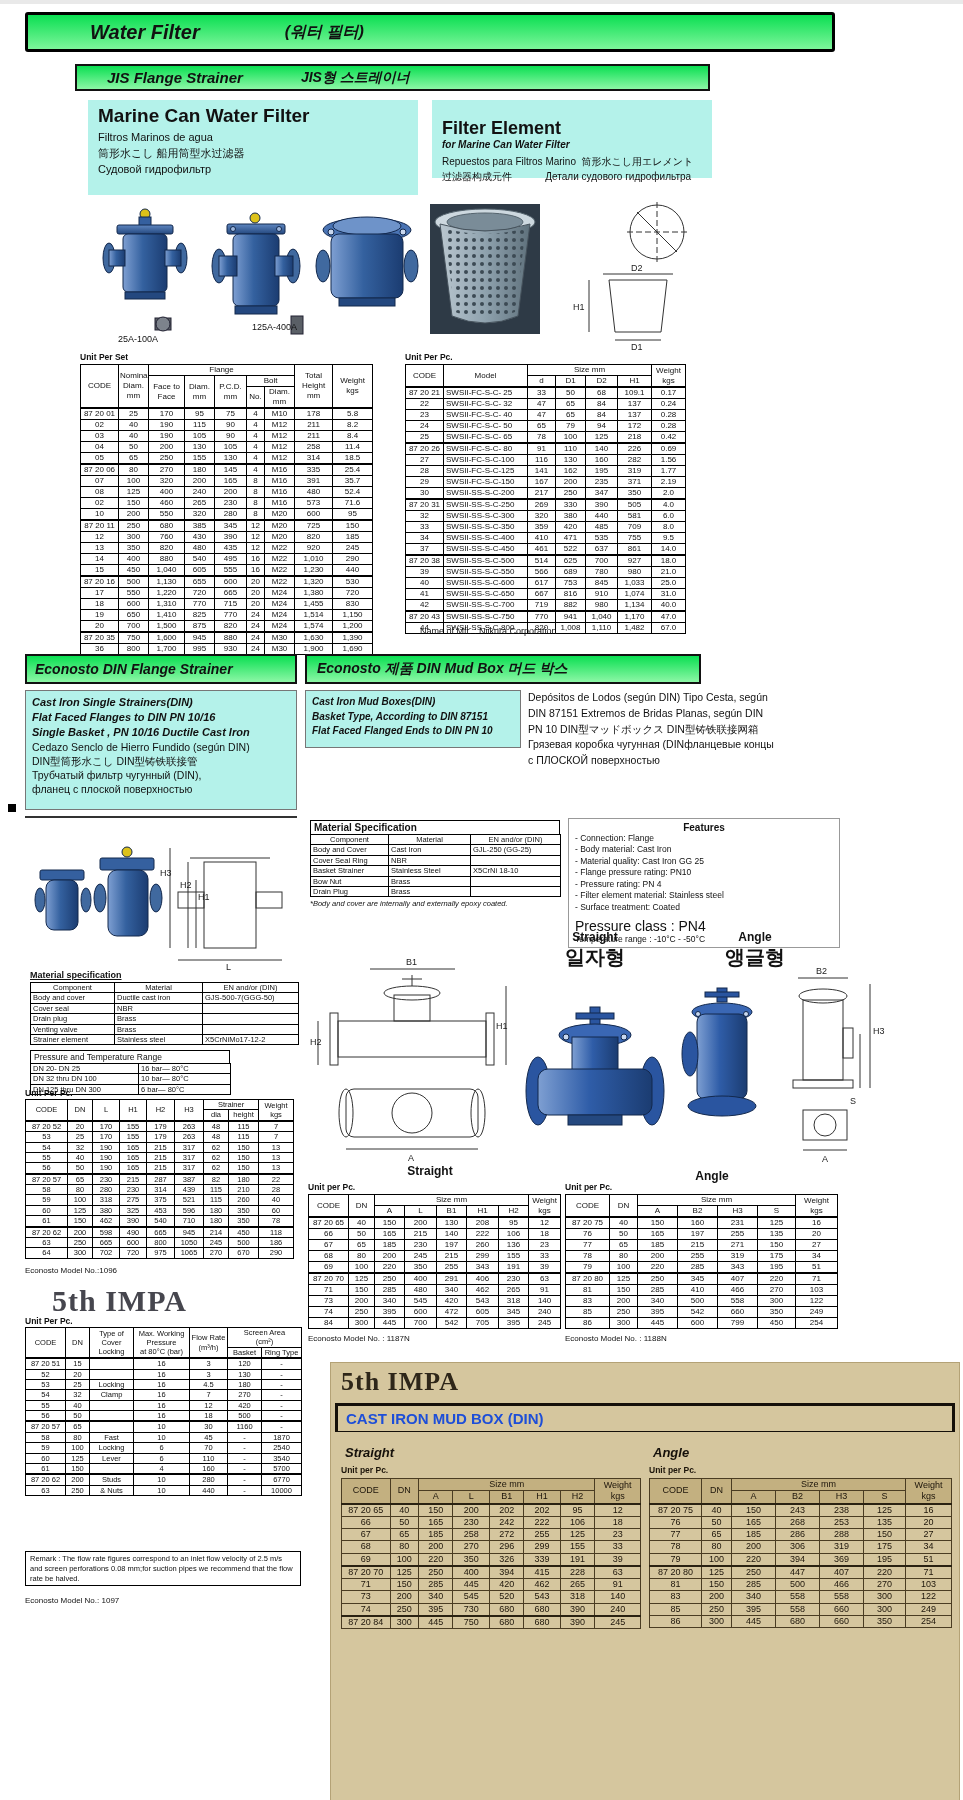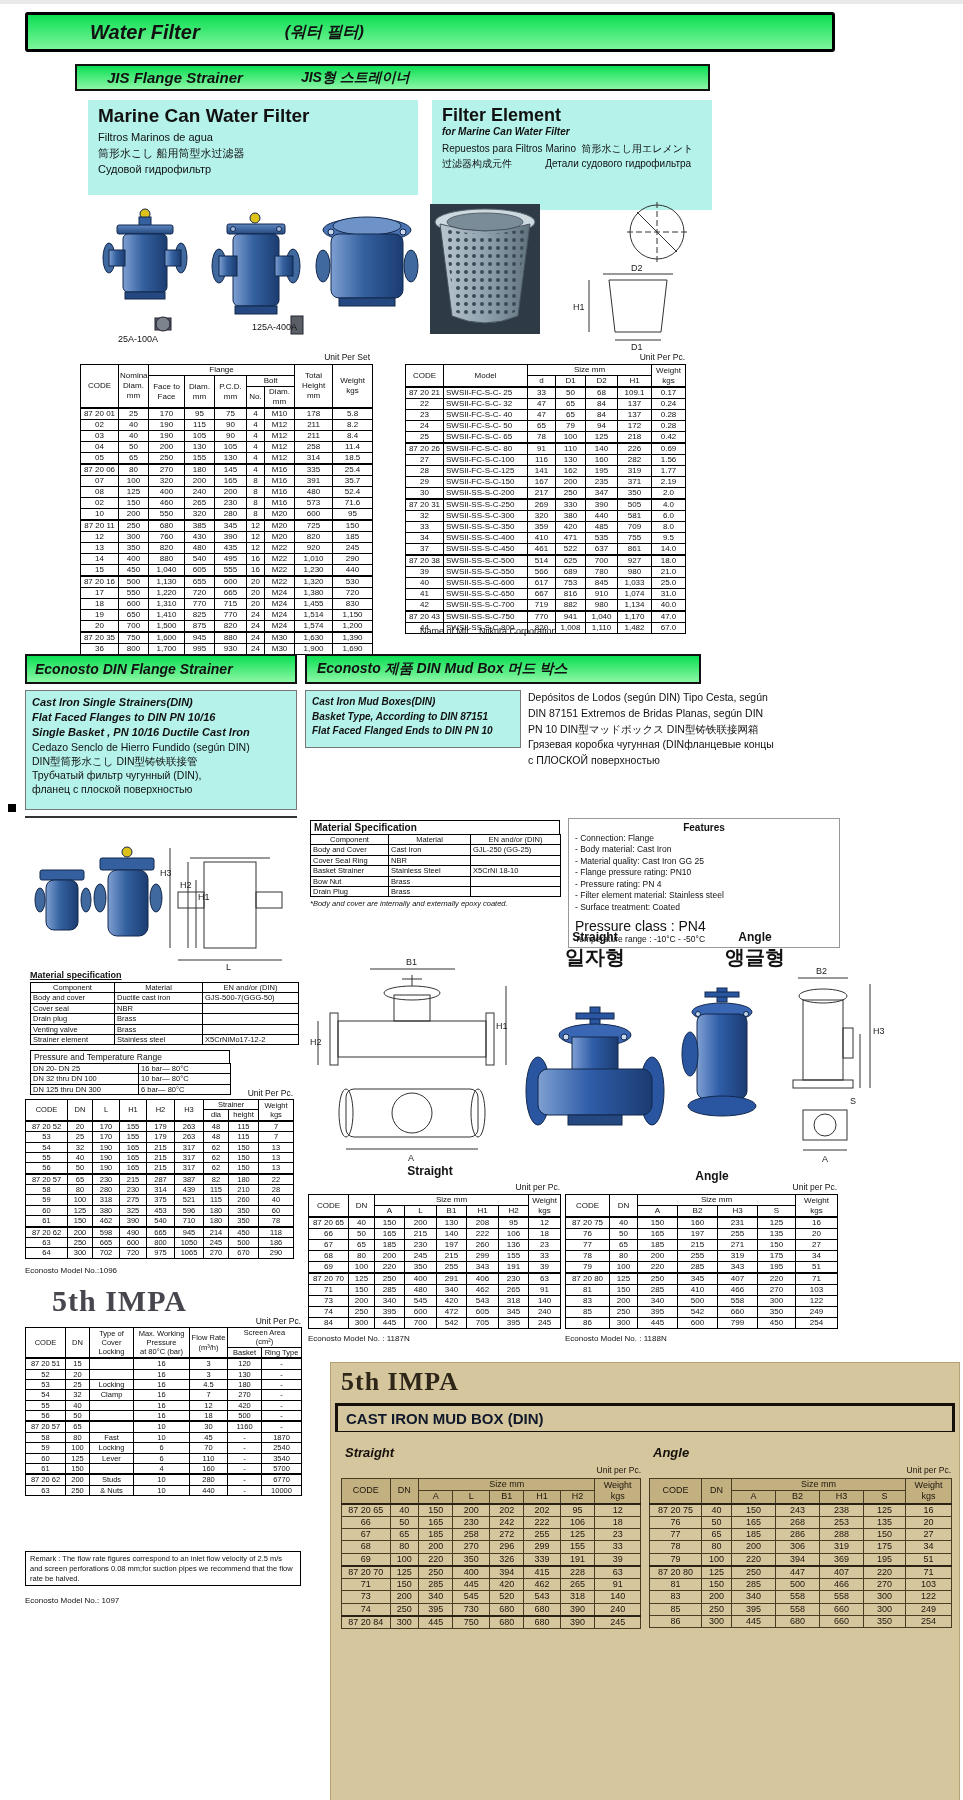--- a/index.html
+++ b/index.html
@@ -9,21 +9,21 @@
   .banner{border:3px solid #000;border-radius:3px;background:linear-gradient(180deg,#0bdf52,#7df59b);display:flex;align-items:center}
   .banner2{border:2px solid #111;background:linear-gradient(180deg,#0bdf52,#8cf7a6);display:flex;align-items:center}
   .cyan{background:#b4f2ea}
   .bi{font-style:italic;font-weight:bold}
   table.data{border-collapse:collapse;background:#fff;table-layout:fixed}
   table.data th,table.data td{border:1px solid #000;text-align:center;vertical-align:middle;white-space:pre-line;font-weight:normal;padding:0 1px;line-height:1.25;overflow:hidden}
   table.data tr.grp td{border-top:2px solid #000}
   table.data td.tl{text-align:left;padding-left:2px}
   .fs8 th,.fs8 td{font-size:8px}
   .fs75 th,.fs75 td{font-size:7.5px}
-  .unit{font-size:8.5px;text-align:right;font-weight:normal}
+  .unit{font-size:8.5px;text-align:left;font-weight:bold}
   .smallnote{font-size:8px}
   .bigimpa{font-weight:bold;font-size:30px;color:#46464e;letter-spacing:1px;font-family:"Liberation Serif",serif}
   .sepia{background:#d5c69e;border:1px solid #b4a276}
   .sepia table.data{background:transparent}
   .sepia table.data th{background:#c3b080;border-color:#4a3c22;color:#1d150a}
   .sepia table.data td{border-color:#4a3c22;color:#1d150a}
   .sepia table.data tr.grp td{border-top:2px solid #2a2212}
   .sep-t th,.sep-t td{font-size:9px;padding:4px 1px}
   .diagram text{font-size:9px;fill:#222;font-family:"Liberation Sans",sans-serif}
   .capt{font-weight:bold;font-size:12px}
@@ -45,21 +45,21 @@
 
   <div class="abs cyan" style="left:88px;top:96px;width:330px;height:95px;padding:5px 10px">
     <div style="font-size:19px;font-weight:bold">Marine Can Water Filter</div>
     <div style="font-size:11px;margin-top:3px;line-height:1.45">
         <div>Filtros Marinos de agua</div>
         <div>筒形水こし 船用筒型水过滤器</div>
         <div>Судовой гидрофильтр</div>
       </div>
   </div>
 
-  <div class="abs cyan" style="left:432px;top:96px;width:280px;height:110px;padding:5px 10px">
+  <div class="abs cyan" style="left:432px;top:96px;width:280px;height:78px;padding:18px 10px">
     <div style="font-size:18px;font-weight:bold">Filter Element</div>
     <div class="bi" style="font-size:10px">for Marine Can Water Filter</div>
     <div style="font-size:10px;margin-top:4px;line-height:1.5;white-space:pre"><div>Repuestos para Filtros Marino  筒形水こし用エレメント</div><div>过滤器构成元件            Детали судового гидрофильтра</div></div>
   </div>
 
   <svg class="abs" style="left:95px;top:196px" width="330" height="150" viewBox="0 0 330 150">
     <defs>
       <linearGradient id="gBody" x1="0" x2="1" y1="0" y2="0">
         <stop offset="0" stop-color="#7e9fd2"></stop>
           <stop offset=".45" stop-color="#34619f"></stop>
@@ -1547,21 +1547,21 @@
           <td>799</td>
           <td>450</td>
           <td>254</td>
         </tr>
       </tbody>
     </table>
   <div class="abs smallnote" style="left:565px;top:1330px">Econosto Model No. : 1188N</div>
 
   <div class="abs sepia" style="left:330px;top:1358px;width:630px;height:440px">
     <div class="bigimpa" style="position:absolute;left:10px;top:4px;font-size:26px;color:#2e2619">5th IMPA</div>
-    <div style="position:absolute;left:4px;top:40px;width:620px;border:3px solid #15100a;border-bottom:1px solid #15100a;padding:4px 8px;font-weight:bold;font-size:15px;color:#0f172a">CAST IRON MUD BOX (DIN)</div>
+    <div style="position:absolute;left:4px;top:40px;width:620px;border:3px solid #15100a;border-bottom:1px solid #15100a;padding:4px 8px;font-weight:bold;font-size:15px;color:#1d4ed8">CAST IRON MUD BOX (DIN)</div>
 
     <div class="bi" style="position:absolute;left:14px;top:82px;font-size:13px;color:#15100a">Straight</div>
     <div class="bi" style="position:absolute;left:322px;top:82px;font-size:13px;color:#15100a">Angle</div>
 
     <div class="unit" style="position:absolute;left:10px;top:102px;width:300px;color:#1d150a">Unit per Pc.</div>
     <table class="data sep-t" style="position:absolute;left:10px;top:115px;width:300px">
       <colgroup>
           <col style="width:48px">
           <col style="width:28px">
           <col style="width:34px">

